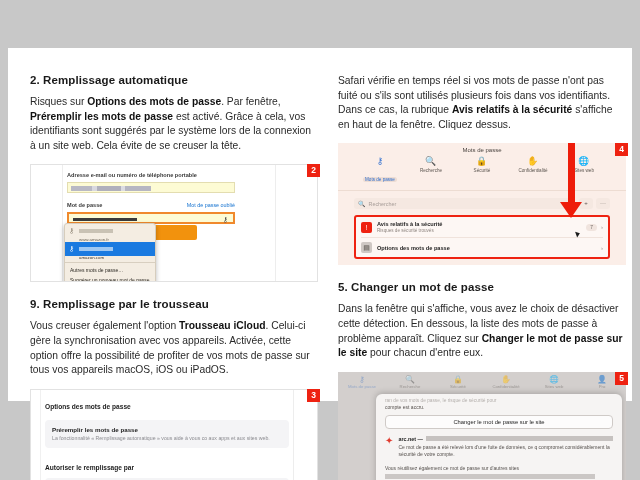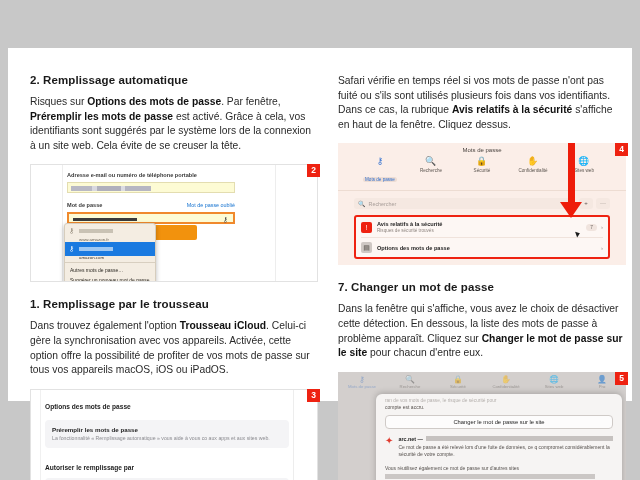--- a/index.html
+++ b/index.html
@@ -207,22 +207,22 @@
           </div>
           <div class="f2-msub" style="color:#3b3730">amazon.com</div>
           <div class="f2-sep"></div>
           <div class="f2-opt">Autres mots de passe…</div>
           <div class="f2-opt">Suggérer un nouveau mot de passe</div>
         </div>
         <div class="cursor" style="left:118px; top:77px;"></div>
       </div>
     </div>
 
-    <h2 class="sec" style="margin-top:16px">1. Remplissage par le trousseau</h2>
-    <p class="body"><span>Dans trouvez également l'option </span><b>Trousseau iCloud</b><span>. Celui-ci gère la synchronisation avec vos appareils. Activée, cette option offre la possibilité de profiter de vos mots de passe sur tous vos appareils macOS, iOS ou iPadOS.</span></p>
+    <h2 class="sec" style="margin-top:16px">9. Remplissage par le trousseau</h2>
+    <p class="body"><span>Vous creuser également l'option </span><b>Trousseau iCloud</b><span>. Celui-ci gère la synchronisation avec vos appareils. Activée, cette option offre la possibilité de profiter de vos mots de passe sur tous vos appareils macOS, iOS ou iPadOS.</span></p>
 
     <div class="fig">
       <div class="badge">3</div>
       <div class="fig3">
         <div class="f3-colL"></div>
         <div class="f3-colR"></div>
         <div class="f3-in">
           <div class="f3-h">Options des mots de passe</div>
           <div class="f3-card">
             <div class="f3-t">Préremplir les mots de passe</div>
@@ -310,21 +310,21 @@
         </div>
 
         <div class="arrow">
           <div class="shaft"></div>
           <div class="head"></div>
         </div>
         <div class="cursor" style="right:46px; bottom:28px;"></div>
       </div>
     </div>
 
-    <h2 class="sec" style="margin-top:16px">7. Changer un mot de passe</h2>
+    <h2 class="sec" style="margin-top:16px">5. Changer un mot de passe</h2>
     <p class="body"><span>Dans la fenêtre qui s'affiche, vous avez le choix de désactiver cette détection. En dessous, la liste des mots de passe à problème apparaît. Cliquez sur </span><b>Changer le mot de passe sur le site</b><span> pour chacun d'entre eux.</span></p>
 
     <div class="fig">
       <div class="badge">5</div>
       <div class="fig5">
         <div class="f5-tabs">
           <div class="f5-tab act">
             <div class="f5-ti">⚷</div>
             <div class="f5-tl">Mots de passe</div>
           </div>

